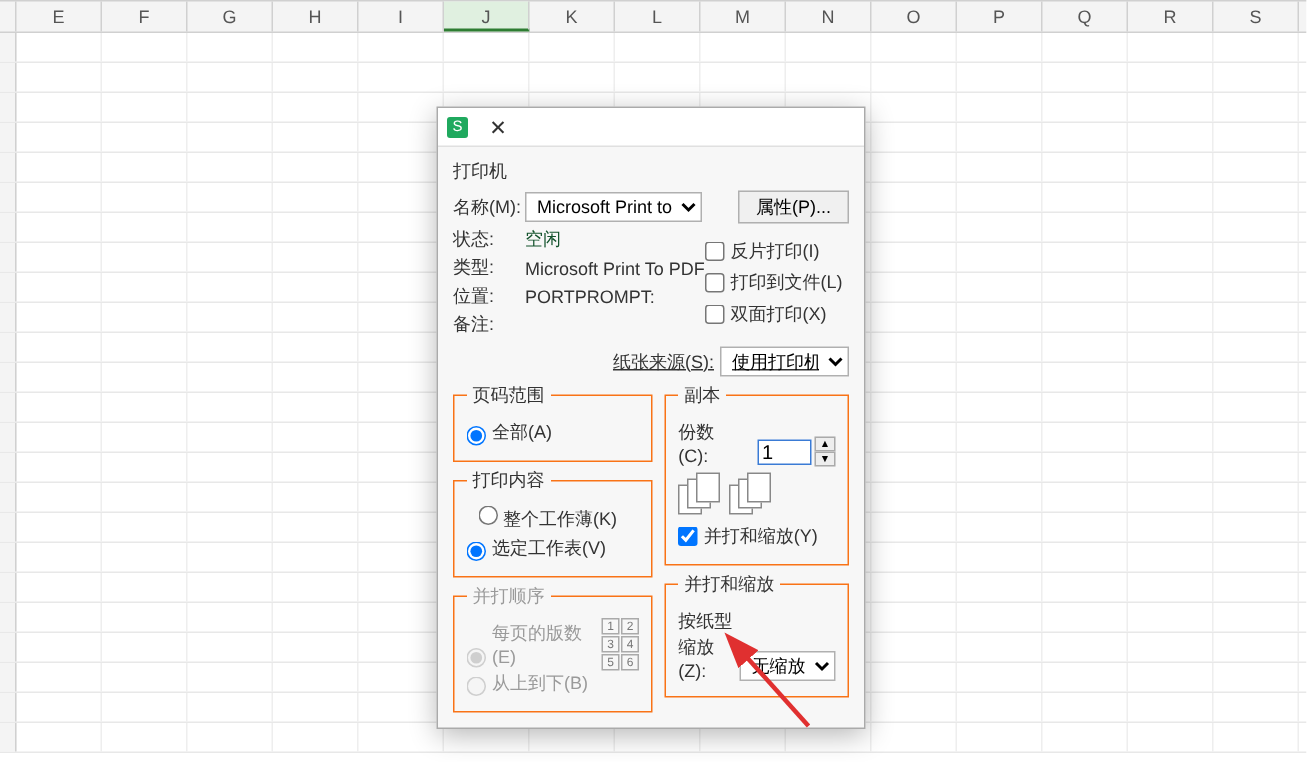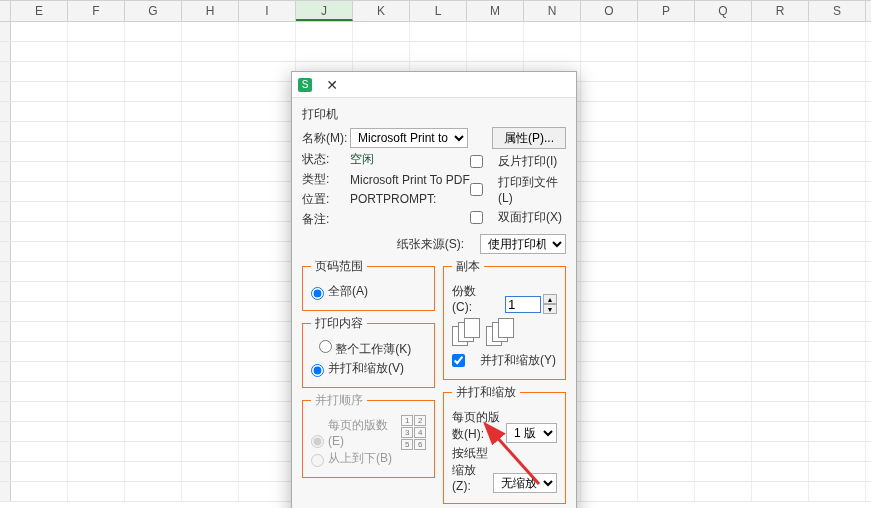--- a/index.html
+++ b/index.html
@@ -30,21 +30,21 @@
   
   .row-line { display:flex; align-items:flex-end; margin: 2px 0; gap:4px; }
   .lbl { display:inline-block; }
   
   select, input[type=text] { border:1px solid #b0b0b0; background:#fff; font-size:12px; height:20px; padding: 0 3px; font-family:inherit;}
   select { height:20px; }
   .printer-select { width: 118px; }
   .prop-btn { margin-left:auto; height:22px; width:74px; background:#f0f0f0; border:1px solid #b0b0b0; cursor:pointer; font-family:inherit; font-size:12px;}
   .status-val { color:#14532d; }
   
-  .ck { display:flex; align-items:center; gap:15px; margin:2px 0;}
+  .ck { display:flex; align-items:center; gap:4px; margin:2px 0;}
   .ck input { width:13px; height:13px; }
   
   .two-col { display:flex; gap: 8px; }
   .left-col { flex: 1 1 52%; }
   .right-col { flex: 1 1 48%; }
   
   .range-line input[type=text] { width: 32px; }
   .small-num { width: 36px; border:1px solid #3a7bd5; background:#fff; text-align:left; padding:0 2px;}
   .spin-wrap { display:flex; align-items:center; }
   .spin-btns { display:flex; flex-direction:column; }
@@ -59,21 +59,21 @@
   
   .order-diagram { display:inline-grid; grid-template-columns: 12px 12px; grid-auto-rows: 11px; gap:1px; margin-left:6px;}
   .order-diagram span { border:1px solid #aaa; font-size:8px; text-align:center; line-height:9px; color:#777; width:12px; height:11px; }
   
   .disabled { color:#9a9a9a; }
   .disabled input { color:#9a9a9a; }
   
   .arrow { position:absolute; left:489px; top:429px; width:60px; height:60px; pointer-events:none;}
   .arrow svg { overflow:visible; }
 
-  .paper-src { display:flex; align-items:center; justify-content:flex-end; gap:16px; margin-top:6px;}
+  .paper-src { display:flex; align-items:center; justify-content:flex-end; gap:4px; margin-top:6px;text-decoration:underline;}
   .paper-src select { width: 86px; }
   .scale-sel { width: 66px; }
   .copies-spin { display:flex; align-items:center; gap:2px;}
   .printer-grid { display:grid; grid-template-columns: 48px 1fr 96px; align-items:center; row-gap:2px;}
   .printer-checks { display:flex; flex-direction:column; }
 </style>
 </head>
 <body>
 
 <div class="sheet">
@@ -584,21 +584,21 @@
             </label>
         </fieldset>
 
         <fieldset>
           <legend>打印内容</legend>
           <div class="row-line">
             <label style="margin-left:8px;"><input type="radio" name="pc" style=""> <span>整个工作薄(K)</span></label>
           </div>
           <label class="row-line">
               <input type="radio" name="pc" checked="" style=""> 
-              <span>并打和缩放(V)</span>
+              <span>选定工作表(V)</span>
             </label>
         </fieldset>
 
         <fieldset class="disabled">
           <legend>并打顺序</legend>
           <div style="display:flex; align-items:flex-start;">
             <div>
               <label class="row-line">
                   <input type="radio" name="po" disabled="" checked="" style=""> 
                   <span>每页的版数(E)</span>
@@ -648,24 +648,20 @@
           </div>
           <label class="ck">
               <input type="checkbox" checked="" style="">
               <span>并打和缩放(Y)</span>
             </label>
         </fieldset>
 
         <fieldset>
           <legend>并打和缩放</legend>
           <div class="row-line">
-            <span>每页的版数(H):</span>
-            <select class="scale-sel"><option>1 版</option></select>
-          </div>
-          <div class="row-line">
             <span>按纸型缩放(Z):</span>
             <select class="scale-sel"><option>无缩放</option></select>
           </div>
 
         </fieldset>
       </div>
     </div>
   </div>
 
 </div>

